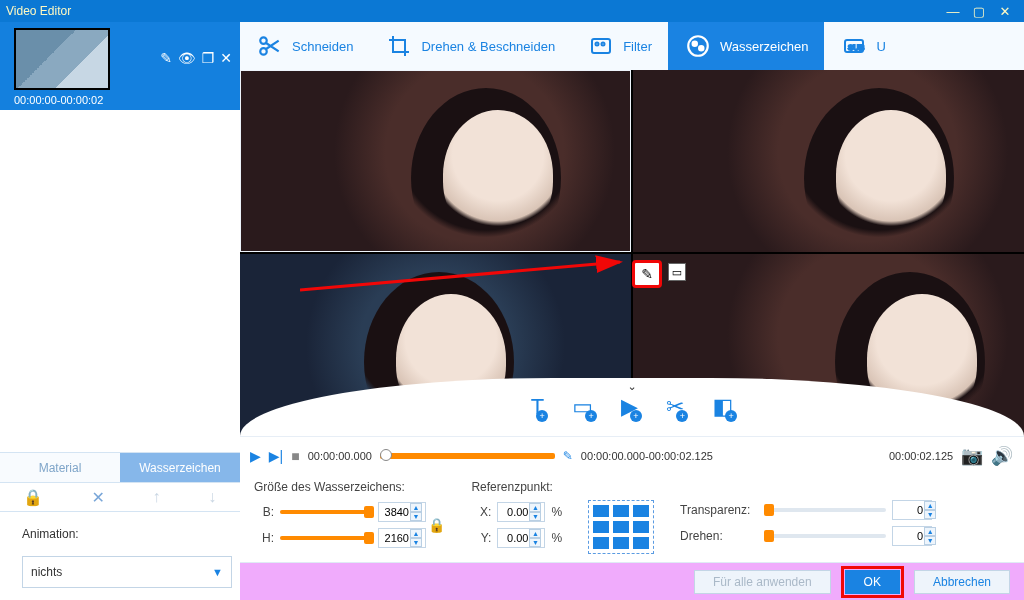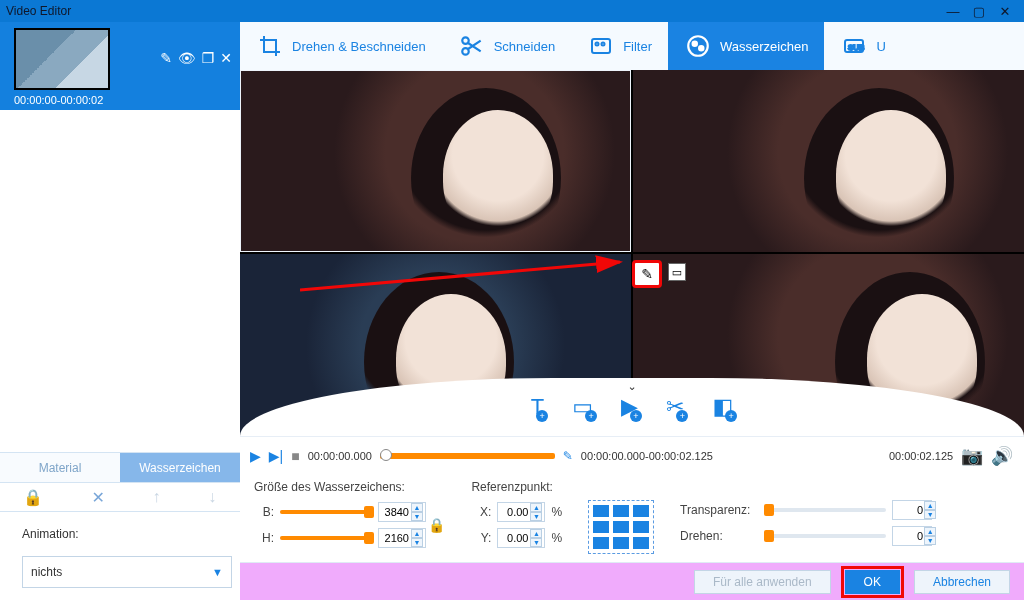--- a/index.html
+++ b/index.html
@@ -1,18 +1,18 @@
 <!DOCTYPE html>
 <html><head>
 <meta charset="utf-8">
 <style>
 * { margin: 0; padding: 0; box-sizing: border-box; font-family: "Segoe UI", Tahoma, sans-serif; }
 body { width: 1024px; height: 600px; overflow: hidden; background: #fff; }
 
-.titlebar { height: 22px; background: #0b78d4; color: #0f172a; display: flex; align-items: center; padding: 4px 6px; font-size: 12px; }
+.titlebar { height: 22px; background: #0b78d4; color: #fef9c3; display: flex; align-items: center; padding: 4px 6px; font-size: 12px; }
 .titlebar .spacer { flex: 1; }
 .titlebar .winbtn { width: 26px; text-align: center; font-size: 13px; cursor: pointer; }
 
 .main { display: flex; height: calc(600px - 22px); }
 
 .sidebar { width: 240px; background: linear-gradient(#1480de 0 88px, #fff 88px); display: flex; flex-direction: column; }
 .thumb-row { height: 88px; background: #1480de; position: relative; }
 .thumb { position: absolute; left: 14px; top: 6px; width: 96px; height: 62px; border: 2px solid #000; background: linear-gradient(135deg,#6a8faa 0 40%,#8aa9c0 40% 65%,#c7d7e4 65% 100%); }
 .thumb-icons { position: absolute; right: 8px; top: 28px; display: flex; gap: 6px; color: #fff; font-size: 14px; }
 .thumb-time { position: absolute; left: 14px; top: 72px; color: #fff; font-size: 11px; }
@@ -66,21 +66,21 @@
 .controls { background: #fff; padding: 6px 14px 8px 14px; display: flex; gap: 26px; font-size: 12px; color: #333; align-items:flex-start; }
 .controls .col { display: flex; flex-direction: column; gap: 6px; }
 .grp-title { color: #444; margin-bottom: 2px; }
 .row { display: flex; align-items: center; gap: 6px; }
 .lbl { width: 20px; text-align: right; color:#444; }
 .lbl-wide { width: 80px; color:#444; }
 .slider { width: 92px; height: 4px; background: #dfe7ef; position: relative; border-radius: 2px; }
 .slider .fill { position: absolute; left: 0; top: 0; bottom: 0; background: #ff8a00; border-radius: 2px; }
 .slider .knob { position: absolute; top: -4px; width: 10px; height: 12px; background: #ff8a00; border-radius: 2px; }
 .slider.wide { width: 120px; }
-.numbox { width: 48px; height: 20px; border: 1px solid #c3d5e6; display: flex; align-items: center; justify-content: space-between; padding-right: 2px; position: relative; background:#fff; }
+.numbox { width: 48px; height: 20px; border: 1px solid #c3d5e6; display: flex; align-items: center; justify-content: flex-start; padding-right: 2px; position: relative; background:#fff; }
 .numbox input { border: none; width: 30px; text-align: right; font-size: 11px; outline: none; }
 .spin { display: flex; flex-direction: column; margin-left: 1px; }
 .spin span { width: 12px; height: 9px; border: 1px solid #b9cfe3; font-size: 7px; display: flex; align-items: center; justify-content: center; background: #eef5fc; color:#1a83e2; cursor: pointer; }
 .lock-ic { color: #1a83e2; font-size: 14px; cursor: pointer; align-self: center; margin-left: -2px; }
 .pct { color: #444; }
 
 .refgrid { display: grid; grid-template-columns: repeat(3, 16px); grid-template-rows: repeat(3, 12px); gap: 4px; padding: 4px; border: 1px dashed #5a9be2; }
 .refgrid div { background: #1a83e2; cursor: pointer; }
 
 .footer { height: 38px; background: #f0abfc; display: flex; align-items: center; justify-content: flex-end; gap: 14px; padding: 0 14px; border-top:1px solid #e0ebf5; }
@@ -129,35 +129,35 @@
         <span>nichts</span>
         <span class="caret">▼</span>
       </div>
     </div>
   </div>
 
   <div class="rightcol">
     <div class="toolbar">
       <div class="tb-item">
         <span class="tb-icon">
-          <svg width="24" height="24" viewBox="0 0 24 24" fill="none" stroke="#1a83e2" stroke-width="2">
-              <path d="M6 2v16h16M2 6h16v16"></path>
-            </svg>
-        </span>
-        <span>Drehen &amp; Beschneiden</span>
-      </div>
-      <div class="tb-item">
-        <span class="tb-icon">
           <svg width="26" height="26" viewBox="0 0 24 24" fill="none" stroke="#1a83e2" stroke-width="2">
               <circle cx="6" cy="7" r="3"></circle>
               <circle cx="6" cy="17" r="3"></circle>
               <path d="M8 9l12 8M8 15l12-8"></path>
             </svg>
         </span>
         <span>Schneiden</span>
+      </div>
+      <div class="tb-item">
+        <span class="tb-icon">
+          <svg width="24" height="24" viewBox="0 0 24 24" fill="none" stroke="#1a83e2" stroke-width="2">
+              <path d="M6 2v16h16M2 6h16v16"></path>
+            </svg>
+        </span>
+        <span>Drehen &amp; Beschneiden</span>
       </div>
       <div class="tb-item">
         <span class="tb-icon">
           <svg width="24" height="24" viewBox="0 0 24 24" fill="none" stroke="#1a83e2" stroke-width="2">
               <rect x="3" y="5" width="18" height="14" rx="2"></rect>
               <circle cx="8" cy="10" r="1.5"></circle>
               <circle cx="14" cy="10" r="1.5"></circle>
             </svg>
         </span>
         <span>Filter</span>

